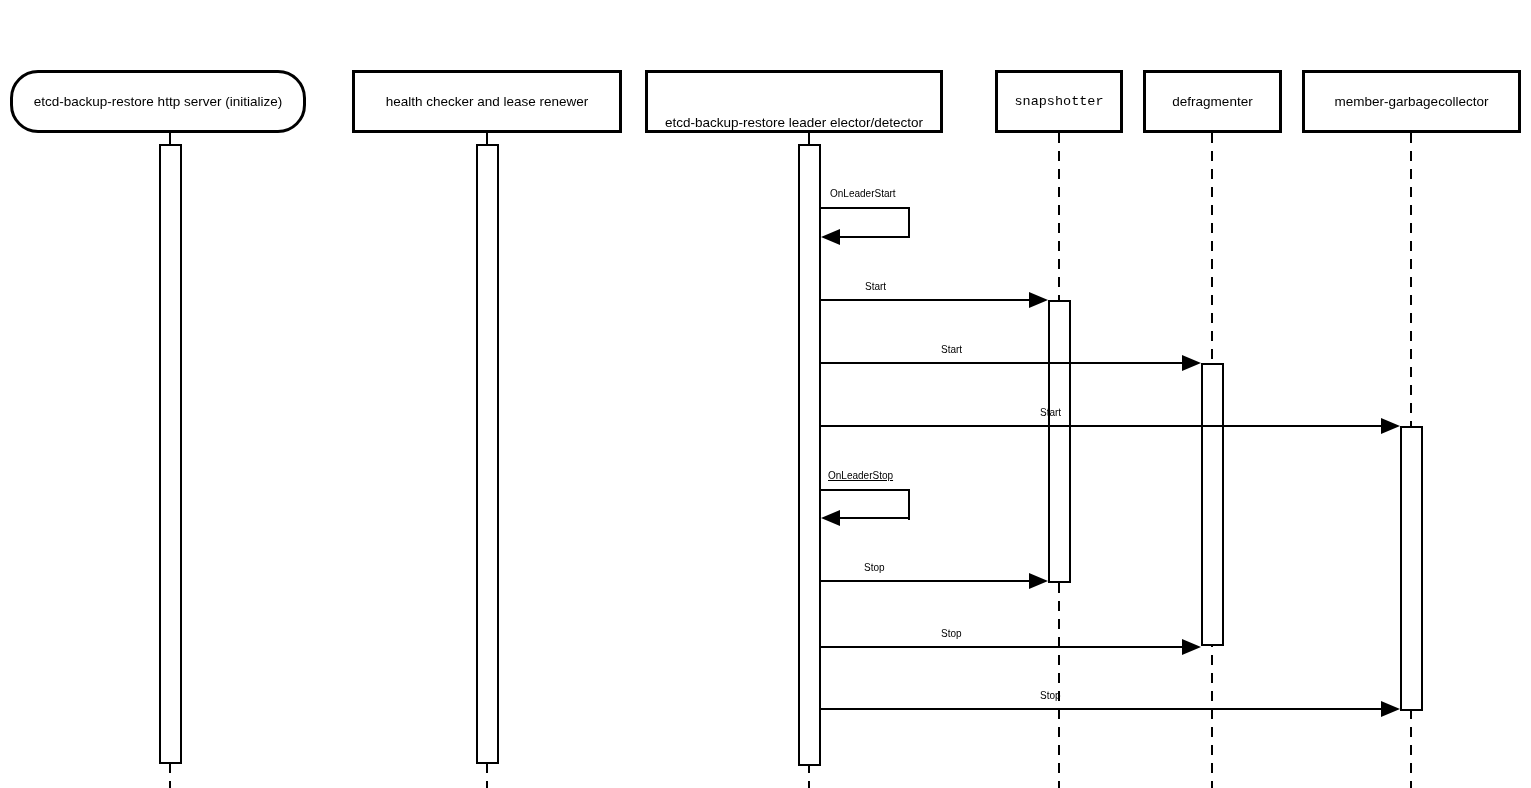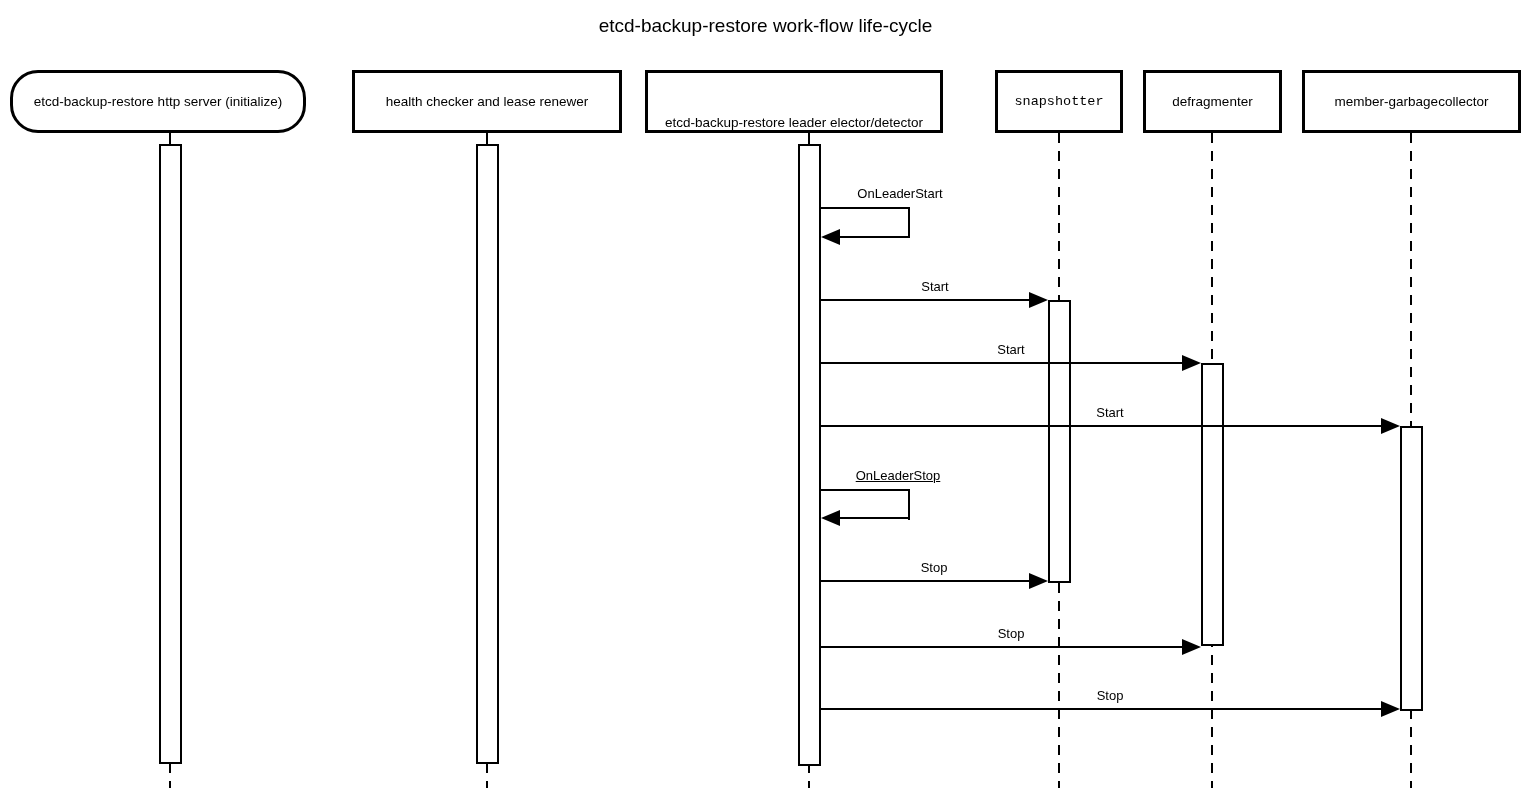--- a/index.html
+++ b/index.html
@@ -32,21 +32,21 @@
     border-top:8px solid transparent;border-bottom:8px solid transparent;
     border-left:19px solid #000;
   }
   .arr-l{
     position:absolute;width:0;height:0;z-index:6;
     border-top:8px solid transparent;border-bottom:8px solid transparent;
     border-right:19px solid #000;
   }
   .mlabel{
     position:absolute;width:140px;height:16px;line-height:16px;
-    font-size:13px;text-align:center;z-index:7;background:transparent;
+    font-size:10px;text-align:left;z-index:7;background:transparent;
   }
   
   #p0{left:10px;width:296px;border-radius:28px;}
   #p1{left:352px;width:270px;justify-content:center;}
   #p2{left:645px;width:298px;align-items:flex-end;}
   #p3{left:995px;width:128px;font-family:Liberation Mono, monospace;}
   #p4{left:1143px;width:139px;}
   #p5{left:1302px;width:219px;}
   
   #l0{left:169px;} #l1{left:486px;} #l2{left:808px;}
@@ -59,21 +59,20 @@
   #a2{left:798px;top:144px;height:622px;}
   #a3{left:1048px;top:300px;height:283px;}
   #a4{left:1201px;top:363px;height:283px;}
   #a5{left:1400px;top:426px;height:285px;}
 </style>
 </head>
 <body>
 
 <div id="canvas">
 
-  <div class="title">etcd-backup-restore work-flow life-cycle</div>
 
   <div class="lifeline" id="l0"></div>
   <div class="lifeline" id="l1"></div>
   <div class="lifeline" id="l2"></div>
   <div class="lifeline" id="l3"></div>
   <div class="lifeline" id="l4"></div>
   <div class="lifeline" id="l5"></div>
 
   <div class="stub" id="s0"></div>
   <div class="stub" id="s1"></div>

